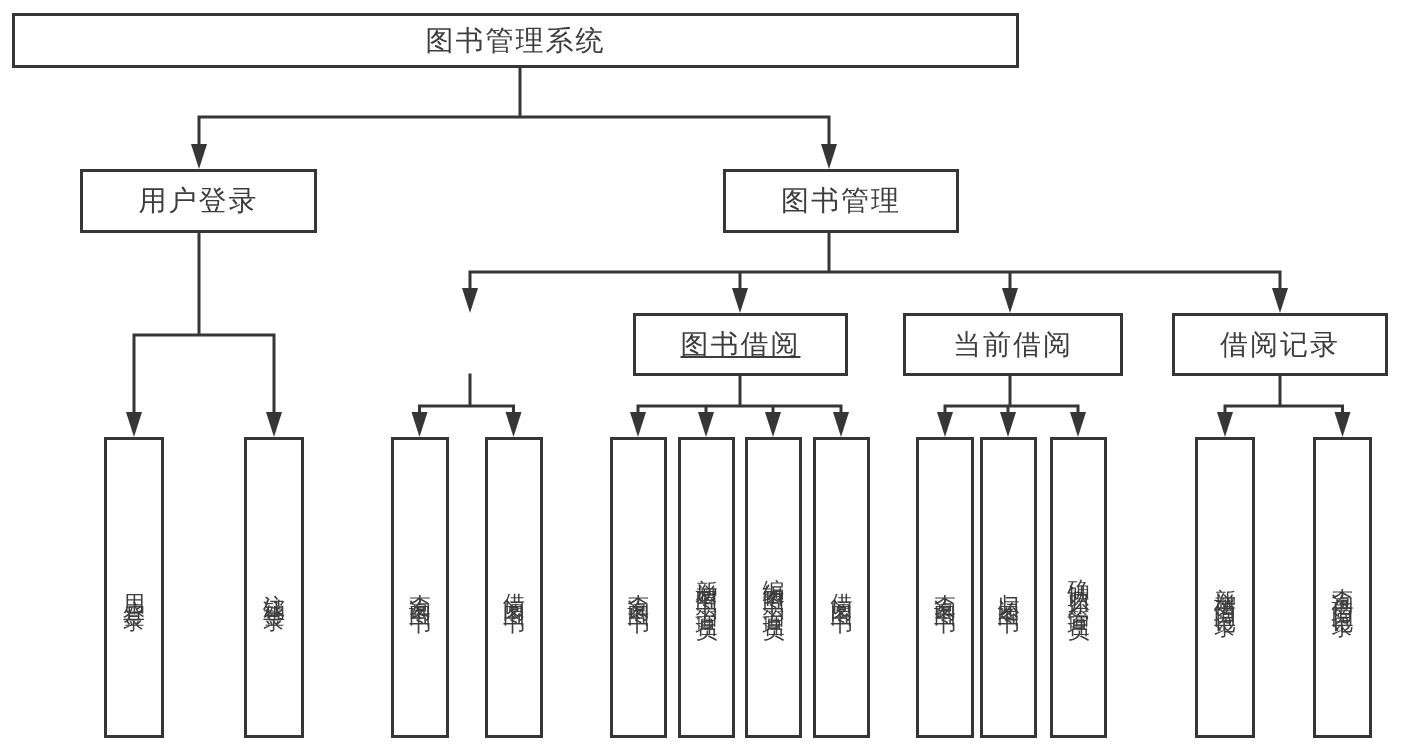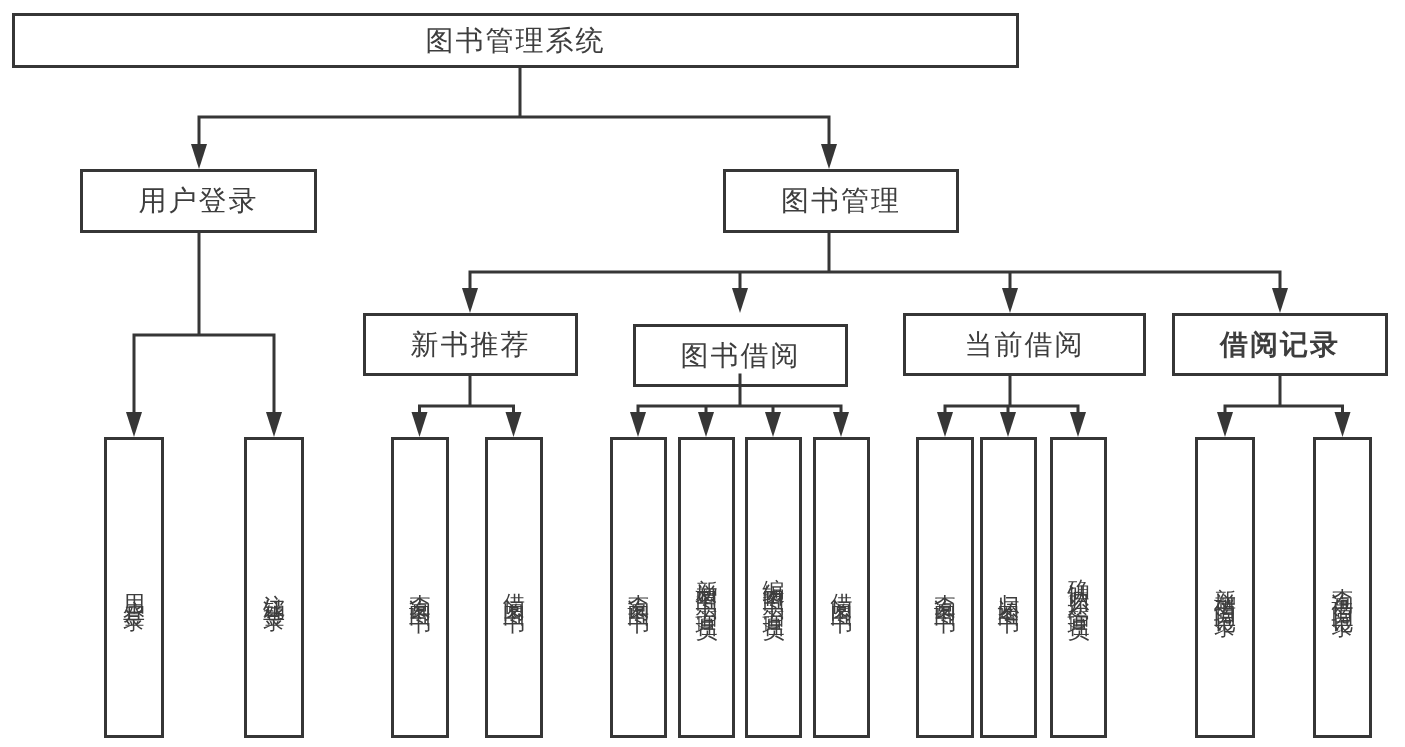--- a/index.html
+++ b/index.html
@@ -107,24 +107,23 @@
     <path d="M1280 375 V406 M1225 406 H1342.5 M1225 406 V429 M1342.5 406 V429"></path>
     <polygon points="1217,412 1233,412 1225,437"></polygon>
     <polygon points="1334.5,412 1350.5,412 1342.5,437"></polygon>
   </svg>
 
   <div class="node h" style="left:12px; top:13px; width:1007px; height:55px;">图书管理系统</div>
 
   <div class="node h" style="left:80px; top:169px; width:237px; height:64px;">用户登录</div>
   <div class="node h" style="left:711px; top:169px; width:236px; height:64px;margin-left:12px;">图书管理</div>
 
-  <div class="node h" style="left:363px; top:313px; width:215px; height:63px;">新书推荐</div>
-  <div class="node h" style="left:633px; top:324px; width:215px; height:63px;">图书借阅</div>
-  <div class="node h" style="left:903px; top:313px; width:243px; height:63px;">当前借阅</div>
-  <div class="node h" style="left:1172px; top:313px; width:216px; height:63px;font-weight:bold;">借阅记录</div>
+  <div class="node h" style="left:633px; top:313px; width:215px; height:63px;text-decoration:underline;">图书借阅</div>
+  <div class="node h" style="left:903px; top:313px; width:220px; height:63px;">当前借阅</div>
+  <div class="node h" style="left:1172px; top:313px; width:216px; height:63px;">借阅记录</div>
 
   <div class="node v" style="left:104px; top:437px; width:60px; height:301px;">用户登录</div>
   <div class="node v" style="left:244px; top:437px; width:60px; height:301px;">注销登录</div>
 
   <div class="node v" style="left:391px; top:437px; width:58px; height:301px;">查询图书</div>
   <div class="node v" style="left:485px; top:437px; width:58px; height:301px;">借阅图书</div>
 
   <div class="node v" style="left:610px; top:437px; width:57px; height:301px;">查询图书</div>
   <div class="node v" style="left:678px; top:437px; width:57px; height:301px;">新增图书（管理员）</div>
   <div class="node v" style="left:745px; top:437px; width:57px; height:301px;">编辑图书（管理员）</div>

